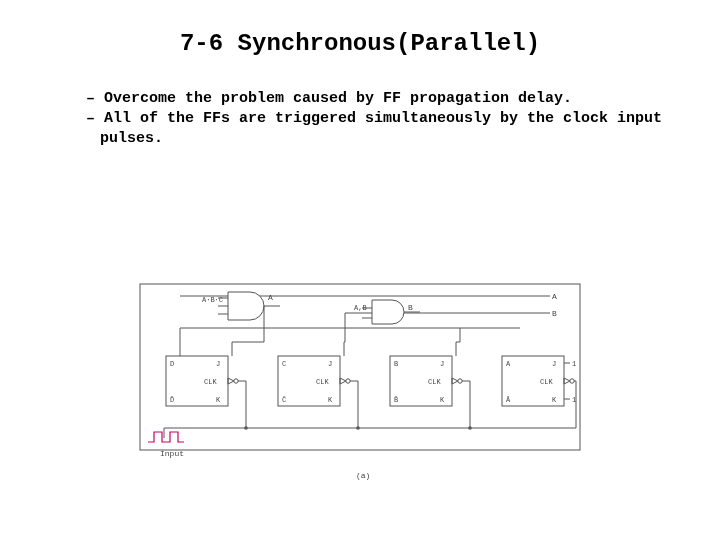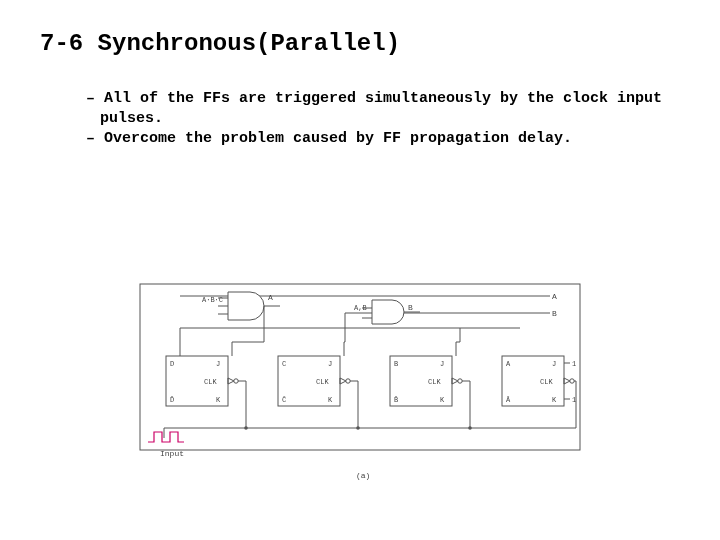--- a/index.html
+++ b/index.html
@@ -12,21 +12,21 @@
     color: #000;
   }
   .slide {
     width: 720px;
     height: 540px;
     box-sizing: border-box;
     padding: 20px 40px 10px 40px;
     position: relative;
   }
   .title {
-    text-align: left;
+    text-align: center;
     font-weight: bold;
     font-size: 24px;
     line-height: 1.2;
     margin: 10px 0 30px 0;
   }
   .bullets {
     font-size: 15px;
     font-weight: bold;
     line-height: 1.35;
   }
@@ -60,22 +60,22 @@
 </head>
 <body>
 
 <div class="slide">
 
   <div class="title">
     <span>7-6 Synchronous(Parallel)</span><br>
   </div>
 
   <div class="bullets">
+    <div class="b2">Overcome the problem caused by FF propagation delay.</div>
     <div class="b2">All of the FFs are triggered simultaneously by the clock input pulses.</div>
-    <div class="b2">Overcome the problem caused by FF propagation delay.</div>
   </div>
 
   <div class="figure">
     <svg width="480" height="210" viewBox="0 0 480 210">
       <style>
         .w { stroke:#555; stroke-width:1; fill:none; }
         .box { stroke:#555; stroke-width:1; fill:#fff; }
         .t { font: 7px "Courier New", monospace; fill:#444; }
         .tl { font: 8px "Courier New", monospace; fill:#444; }
         .clk { stroke:#cc0066; stroke-width:1.2; fill:none; }

